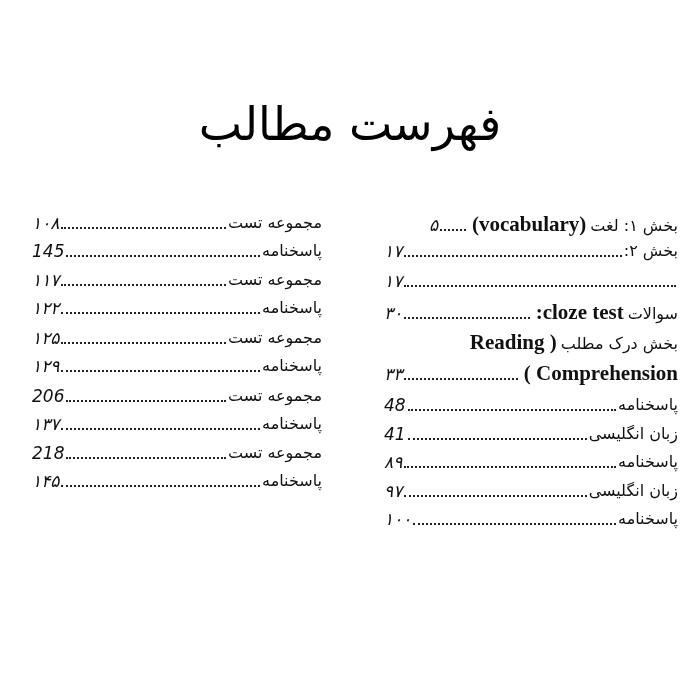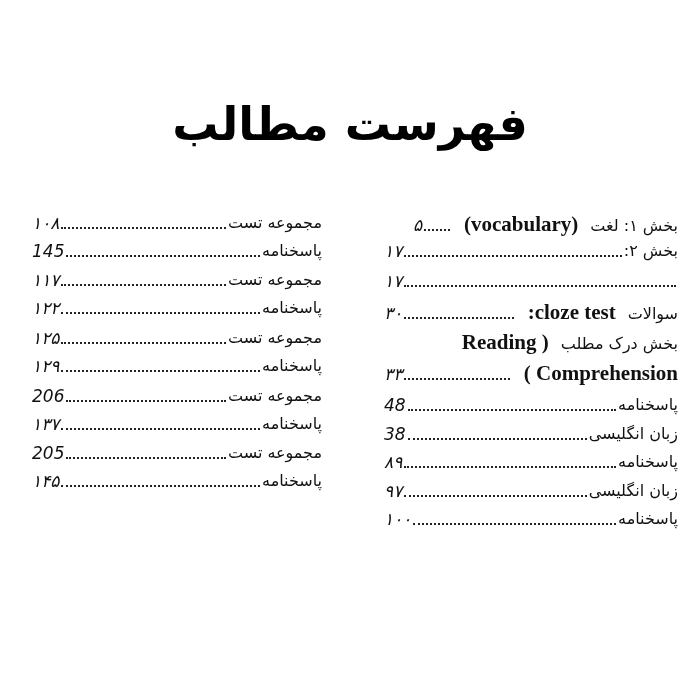--- a/index.html
+++ b/index.html
@@ -3,21 +3,21 @@
   <meta charset="utf-8">
   <style>
     html, body { margin: 0; padding: 0; }
     body {
       width: 700px; height: 700px; background: #ffffff; color: #111111;
       position: relative; overflow: hidden;
       font-family: "DejaVu Sans", sans-serif;
     }
     .title {
       position: absolute; top: 92px; left: 0; width: 700px; text-align: center;
-      font-family: "DejaVu Sans", sans-serif; font-weight: bold; font-size: 46px;
+      font-family: "DejaVu Sans", sans-serif; font-weight: normal; font-size: 46px;
       line-height: 64px; direction: rtl; color: #000;
       letter-spacing: 0px;
     }
     .col {
       position: absolute; direction: rtl;
     }
     .col-right { left: 384px; width: 294px; top: 208px; }
     .col-left { left: 32px; width: 290px; top: 208px; }
     .row {
       position: absolute; left: 0; right: 0; height: 30px;
@@ -28,21 +28,21 @@
     .row .dots {
       flex: 1 1 auto; overflow: hidden; height: 30px; position: relative;
       margin: 0 2px;
     }
     .row .dots::before {
       content: ""; position: absolute; left: 0; right: 0; bottom: 9px;
       border-bottom: 2px dotted #222;
     }
     .row .page { flex: 0 0 auto; font-size: 17px; font-style: italic; }
     .en { font-family: "Liberation Serif", serif; font-weight: bold; font-size: 21px; unicode-bidi: isolate; }
-    .label .en { margin: 0 12px; }
+    .label .en { margin: 0 4px; }
     .wrap-row .label { width: 100%; }
   </style>
 </head>
 <body>
 
 <div class="title">فهرست مطالب</div>
 
 <div class="col col-right">
   <div class="row" style="top:2px">
     <span class="label"><span>بخش ۱: لغت</span><span class="en">(vocabulary)</span></span>
@@ -72,21 +72,21 @@
     <span class="page">۳۳</span>
   </div>
   <div class="row" style="top:182px">
     <span class="label">پاسخنامه</span>
     <span class="dots"></span>
     <span class="page">48</span>
   </div>
   <div class="row" style="top:211px">
     <span class="label">زبان انگلیسی</span>
     <span class="dots"></span>
-    <span class="page">38</span>
+    <span class="page">41</span>
   </div>
   <div class="row" style="top:239px">
     <span class="label">پاسخنامه</span>
     <span class="dots"></span>
     <span class="page">۸۹</span>
   </div>
   <div class="row" style="top:268px">
     <span class="label">زبان انگلیسی</span>
     <span class="dots"></span>
     <span class="page">۹۷</span>
@@ -135,20 +135,20 @@
     <span class="page">206</span>
   </div>
   <div class="row" style="top:201px">
     <span class="label">پاسخنامه</span>
     <span class="dots"></span>
     <span class="page">۱۳۷</span>
   </div>
   <div class="row" style="top:230px">
     <span class="label">مجموعه تست</span>
     <span class="dots"></span>
-    <span class="page">205</span>
+    <span class="page">218</span>
   </div>
   <div class="row" style="top:258px">
     <span class="label">پاسخنامه</span>
     <span class="dots"></span>
     <span class="page">۱۴۵</span>
   </div>
 </div>
 
 </body></html>

